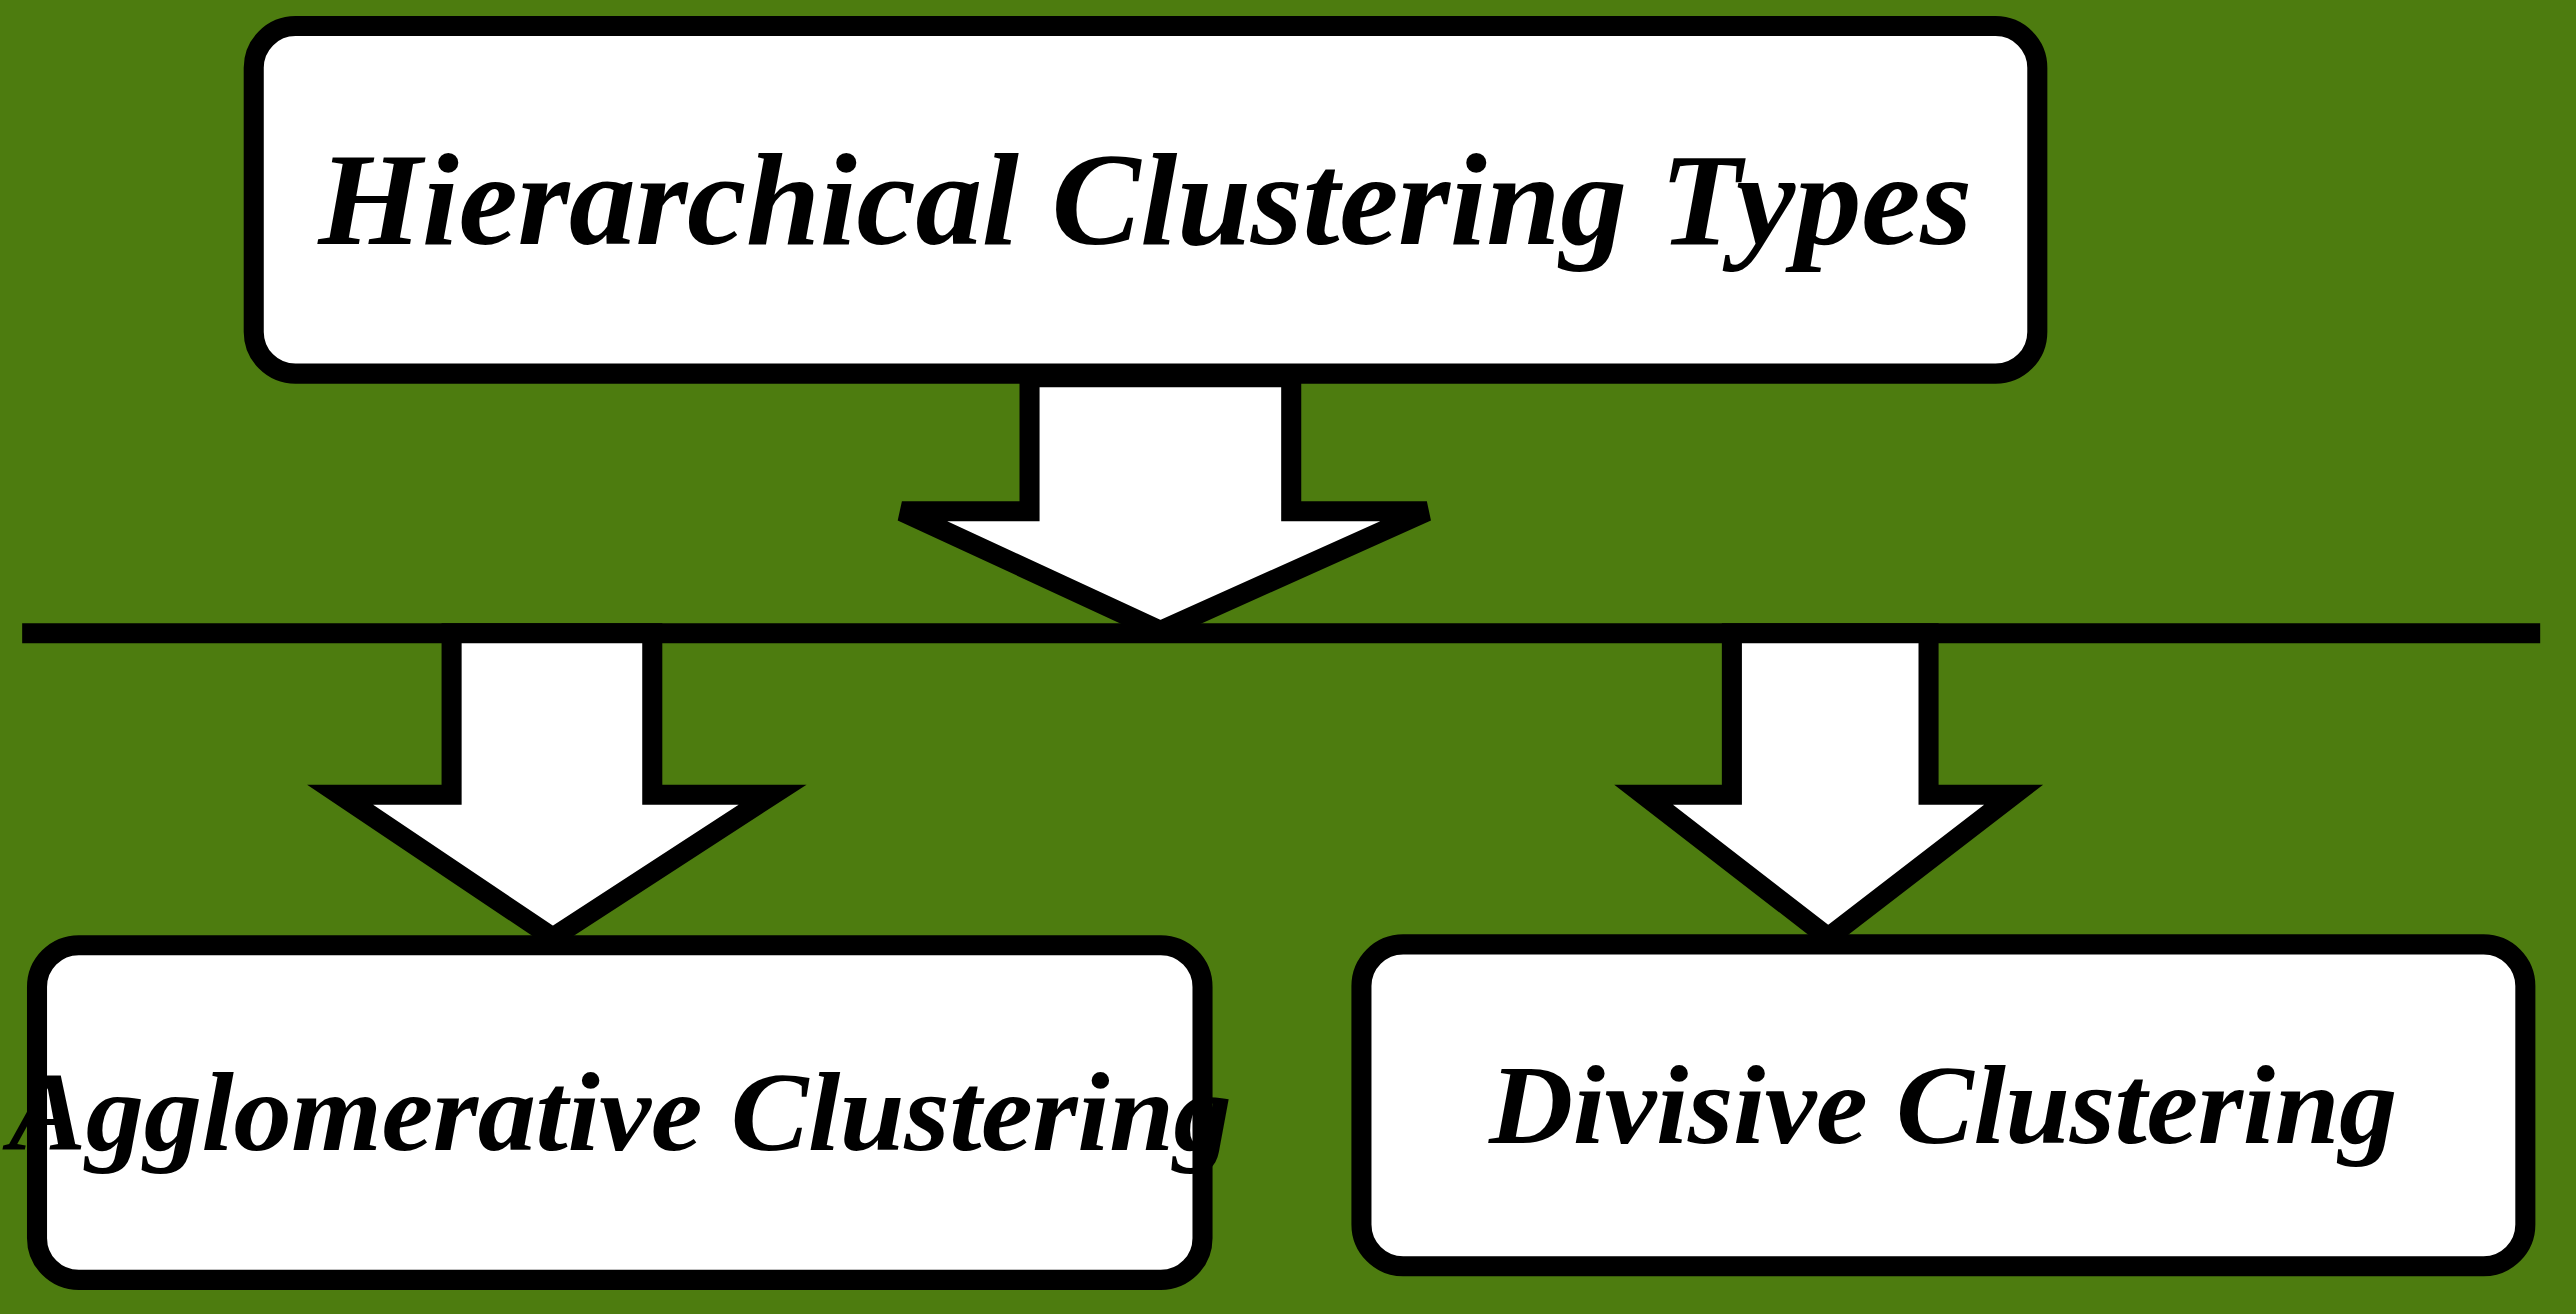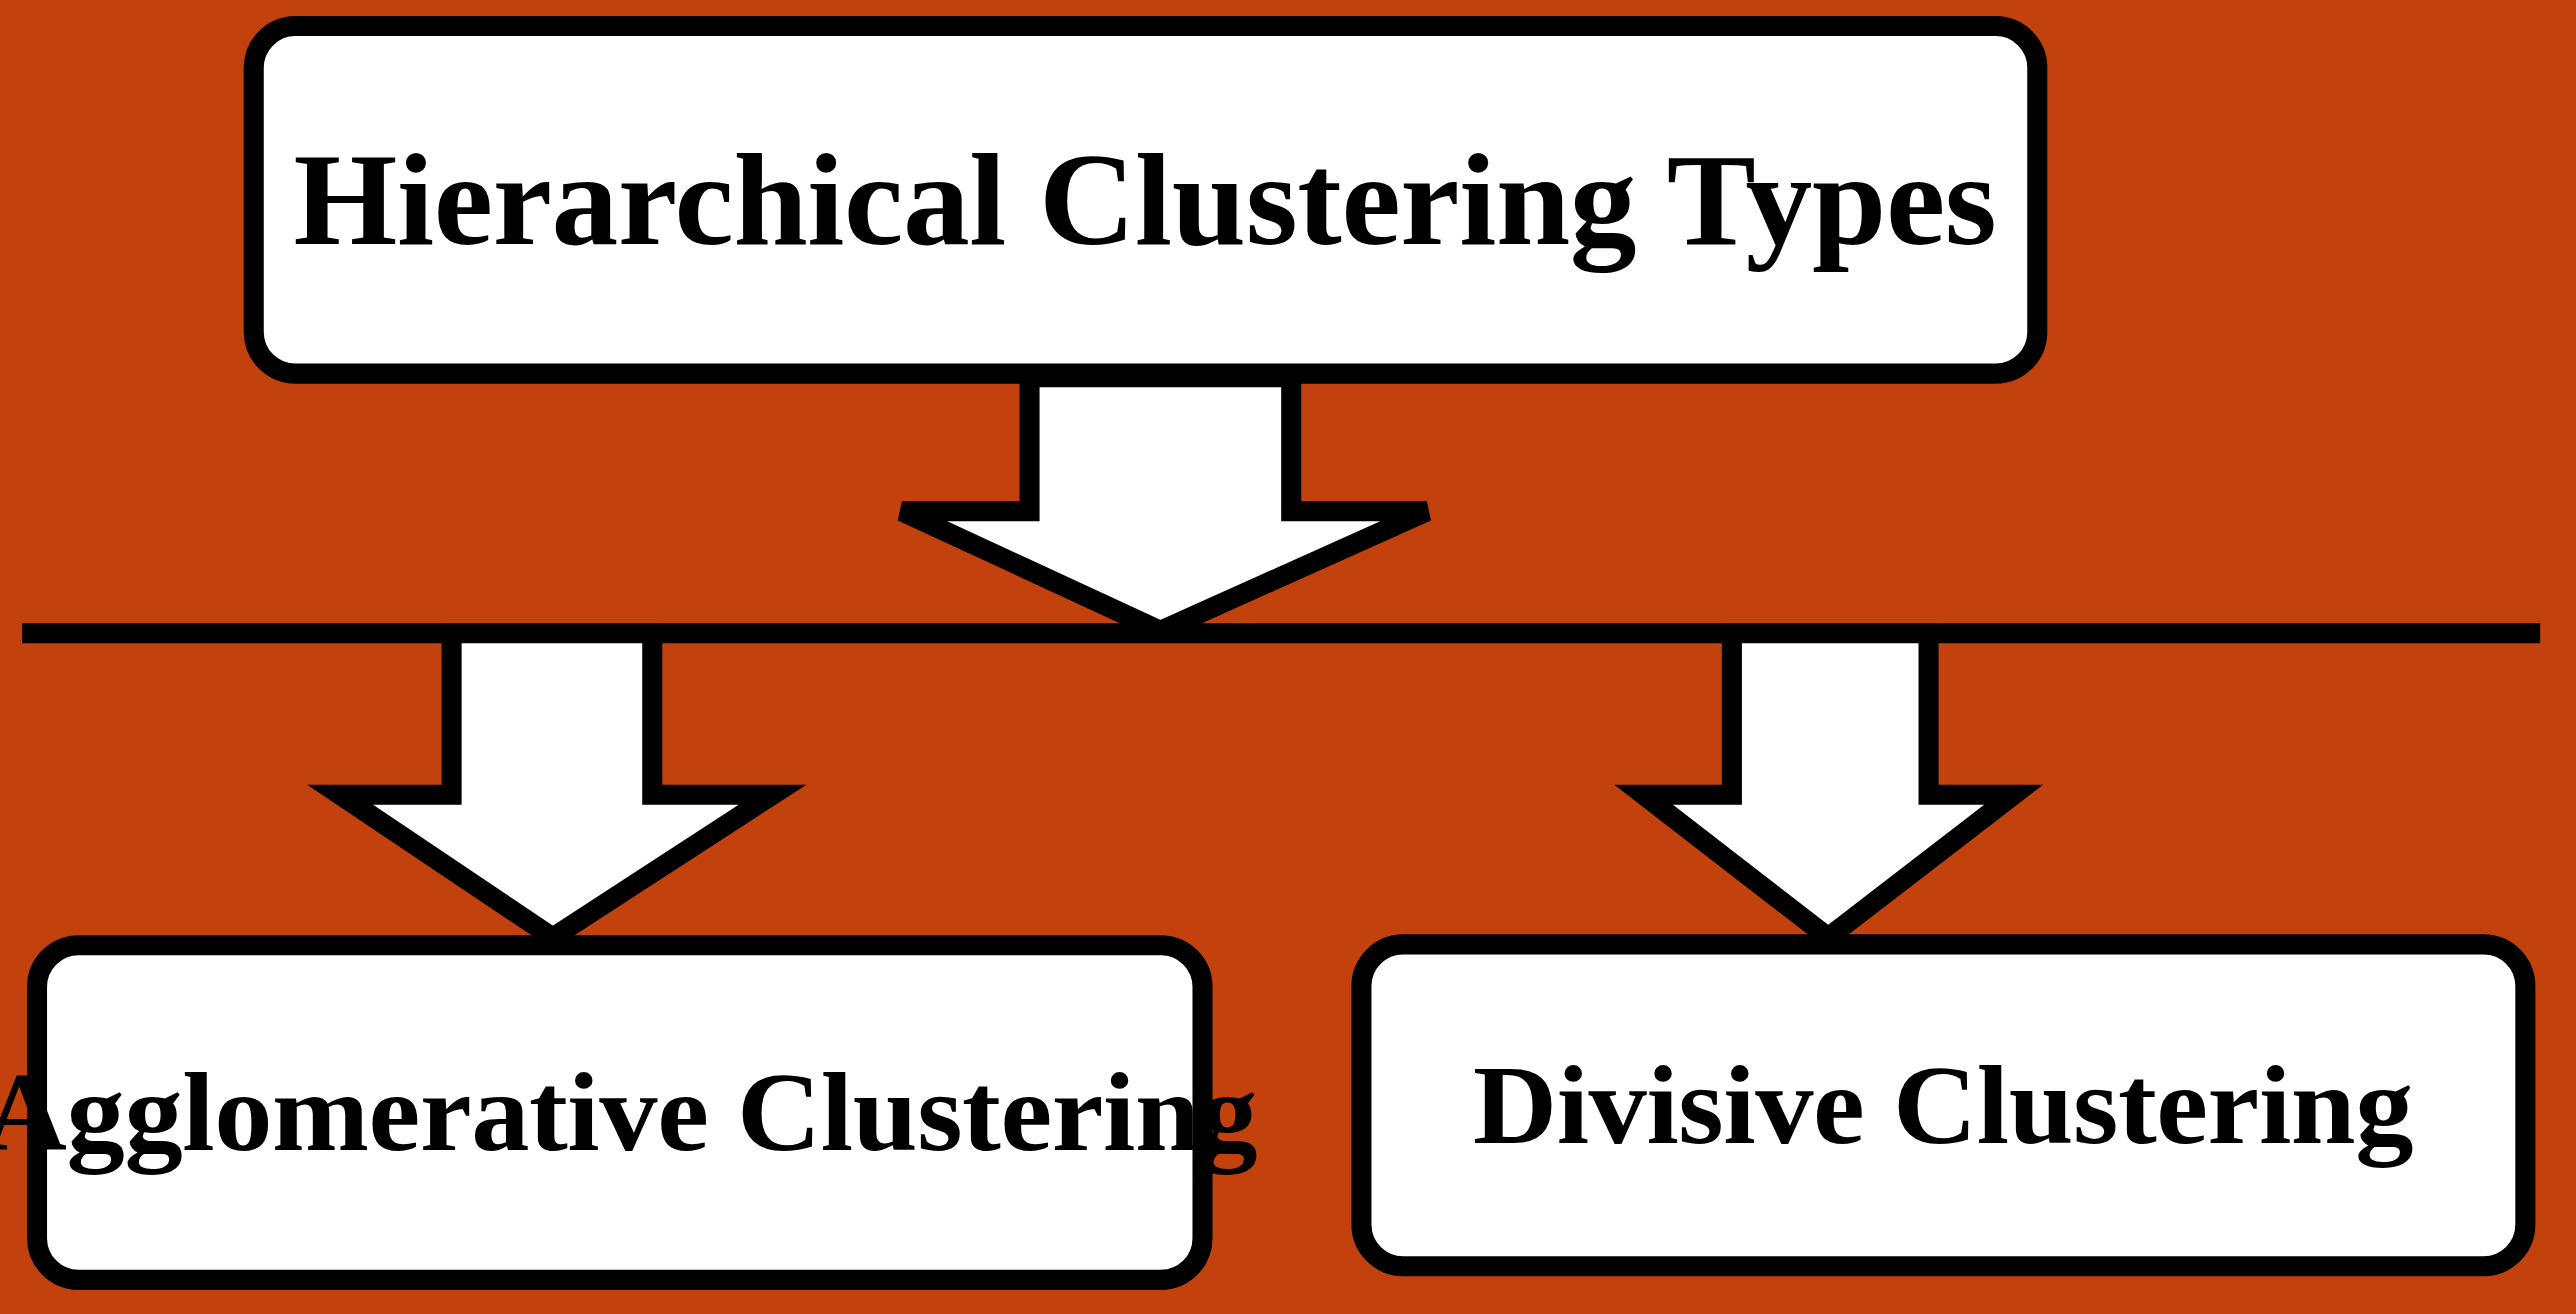--- a/index.html
+++ b/index.html
@@ -7,22 +7,23 @@
     padding: 0;
     background: #ffffff;
   }
   body {
     font-family: "Liberation Serif", "DejaVu Serif", serif;
   }
   #diagram-canvas {
     position: relative;
     width: 2576px;
     height: 1314px;
-    background: #c2410c;
+    background: #4d7c0f;
     overflow: hidden;
+    font-style: italic;
   }
   #diagram-svg {
     position: absolute;
     left: 0;
     top: 0;
     width: 2576px;
     height: 1314px;
   }
   .node-box-shape {
     fill: #ffffff;

